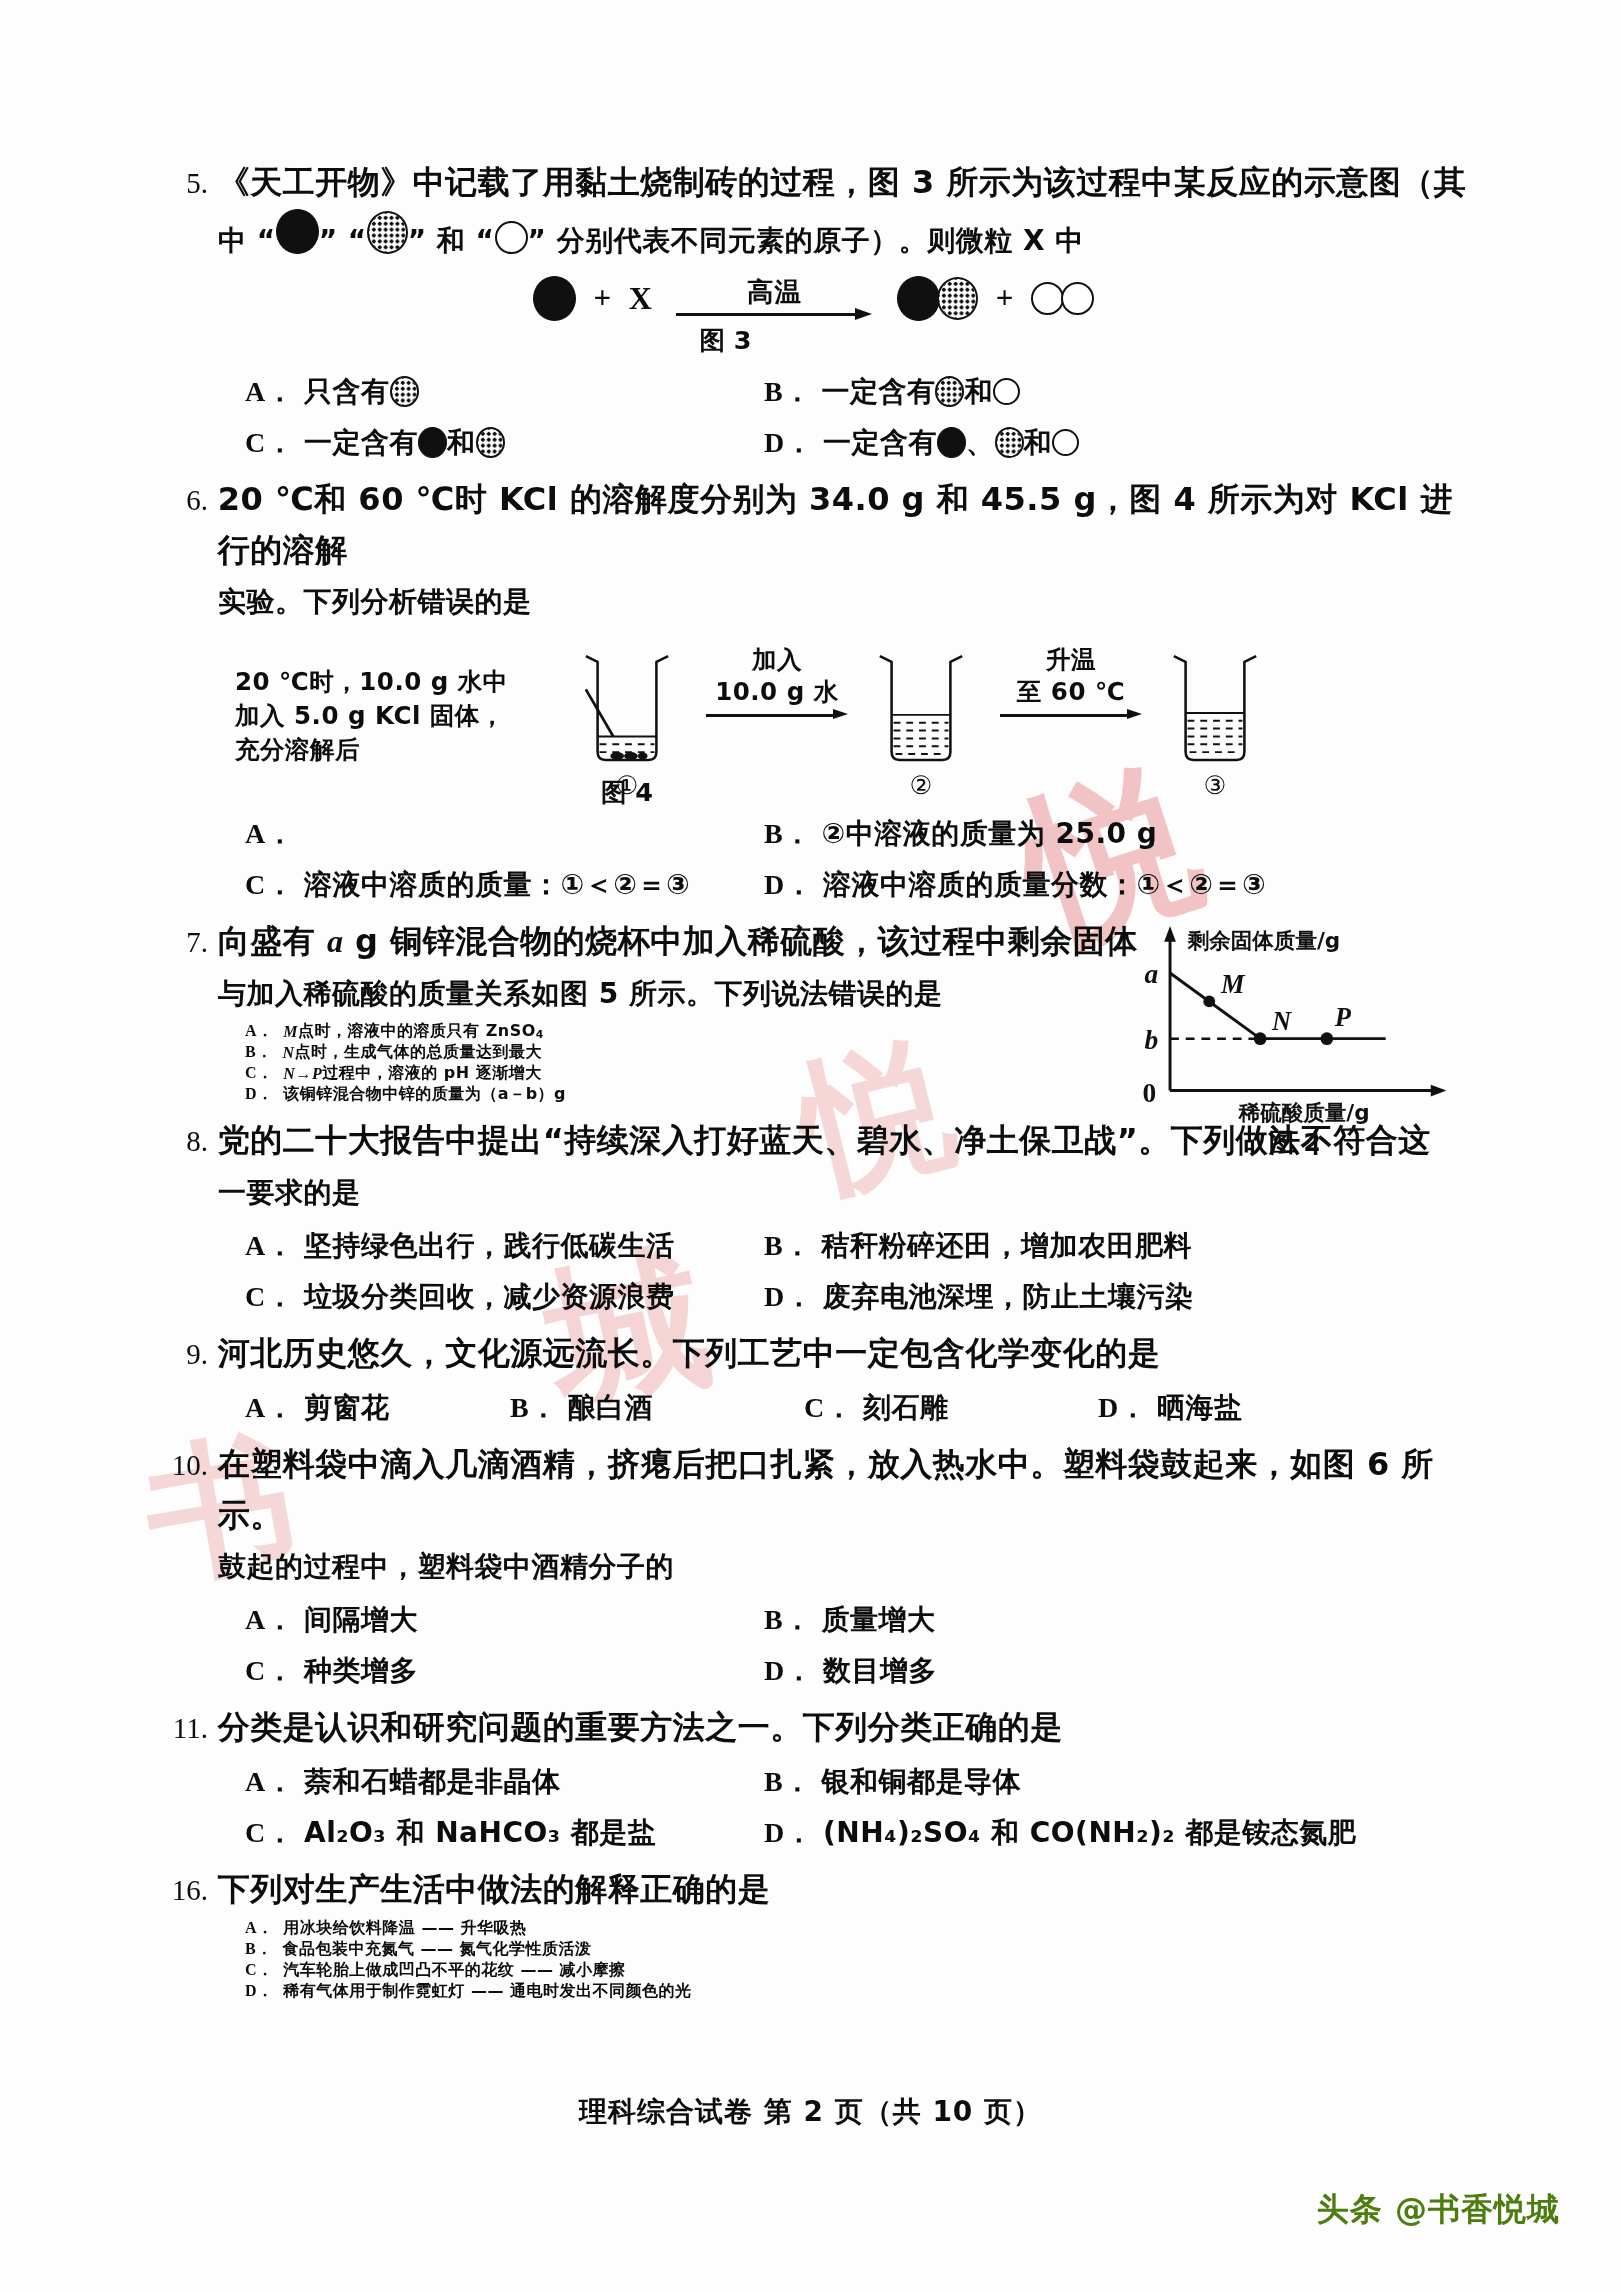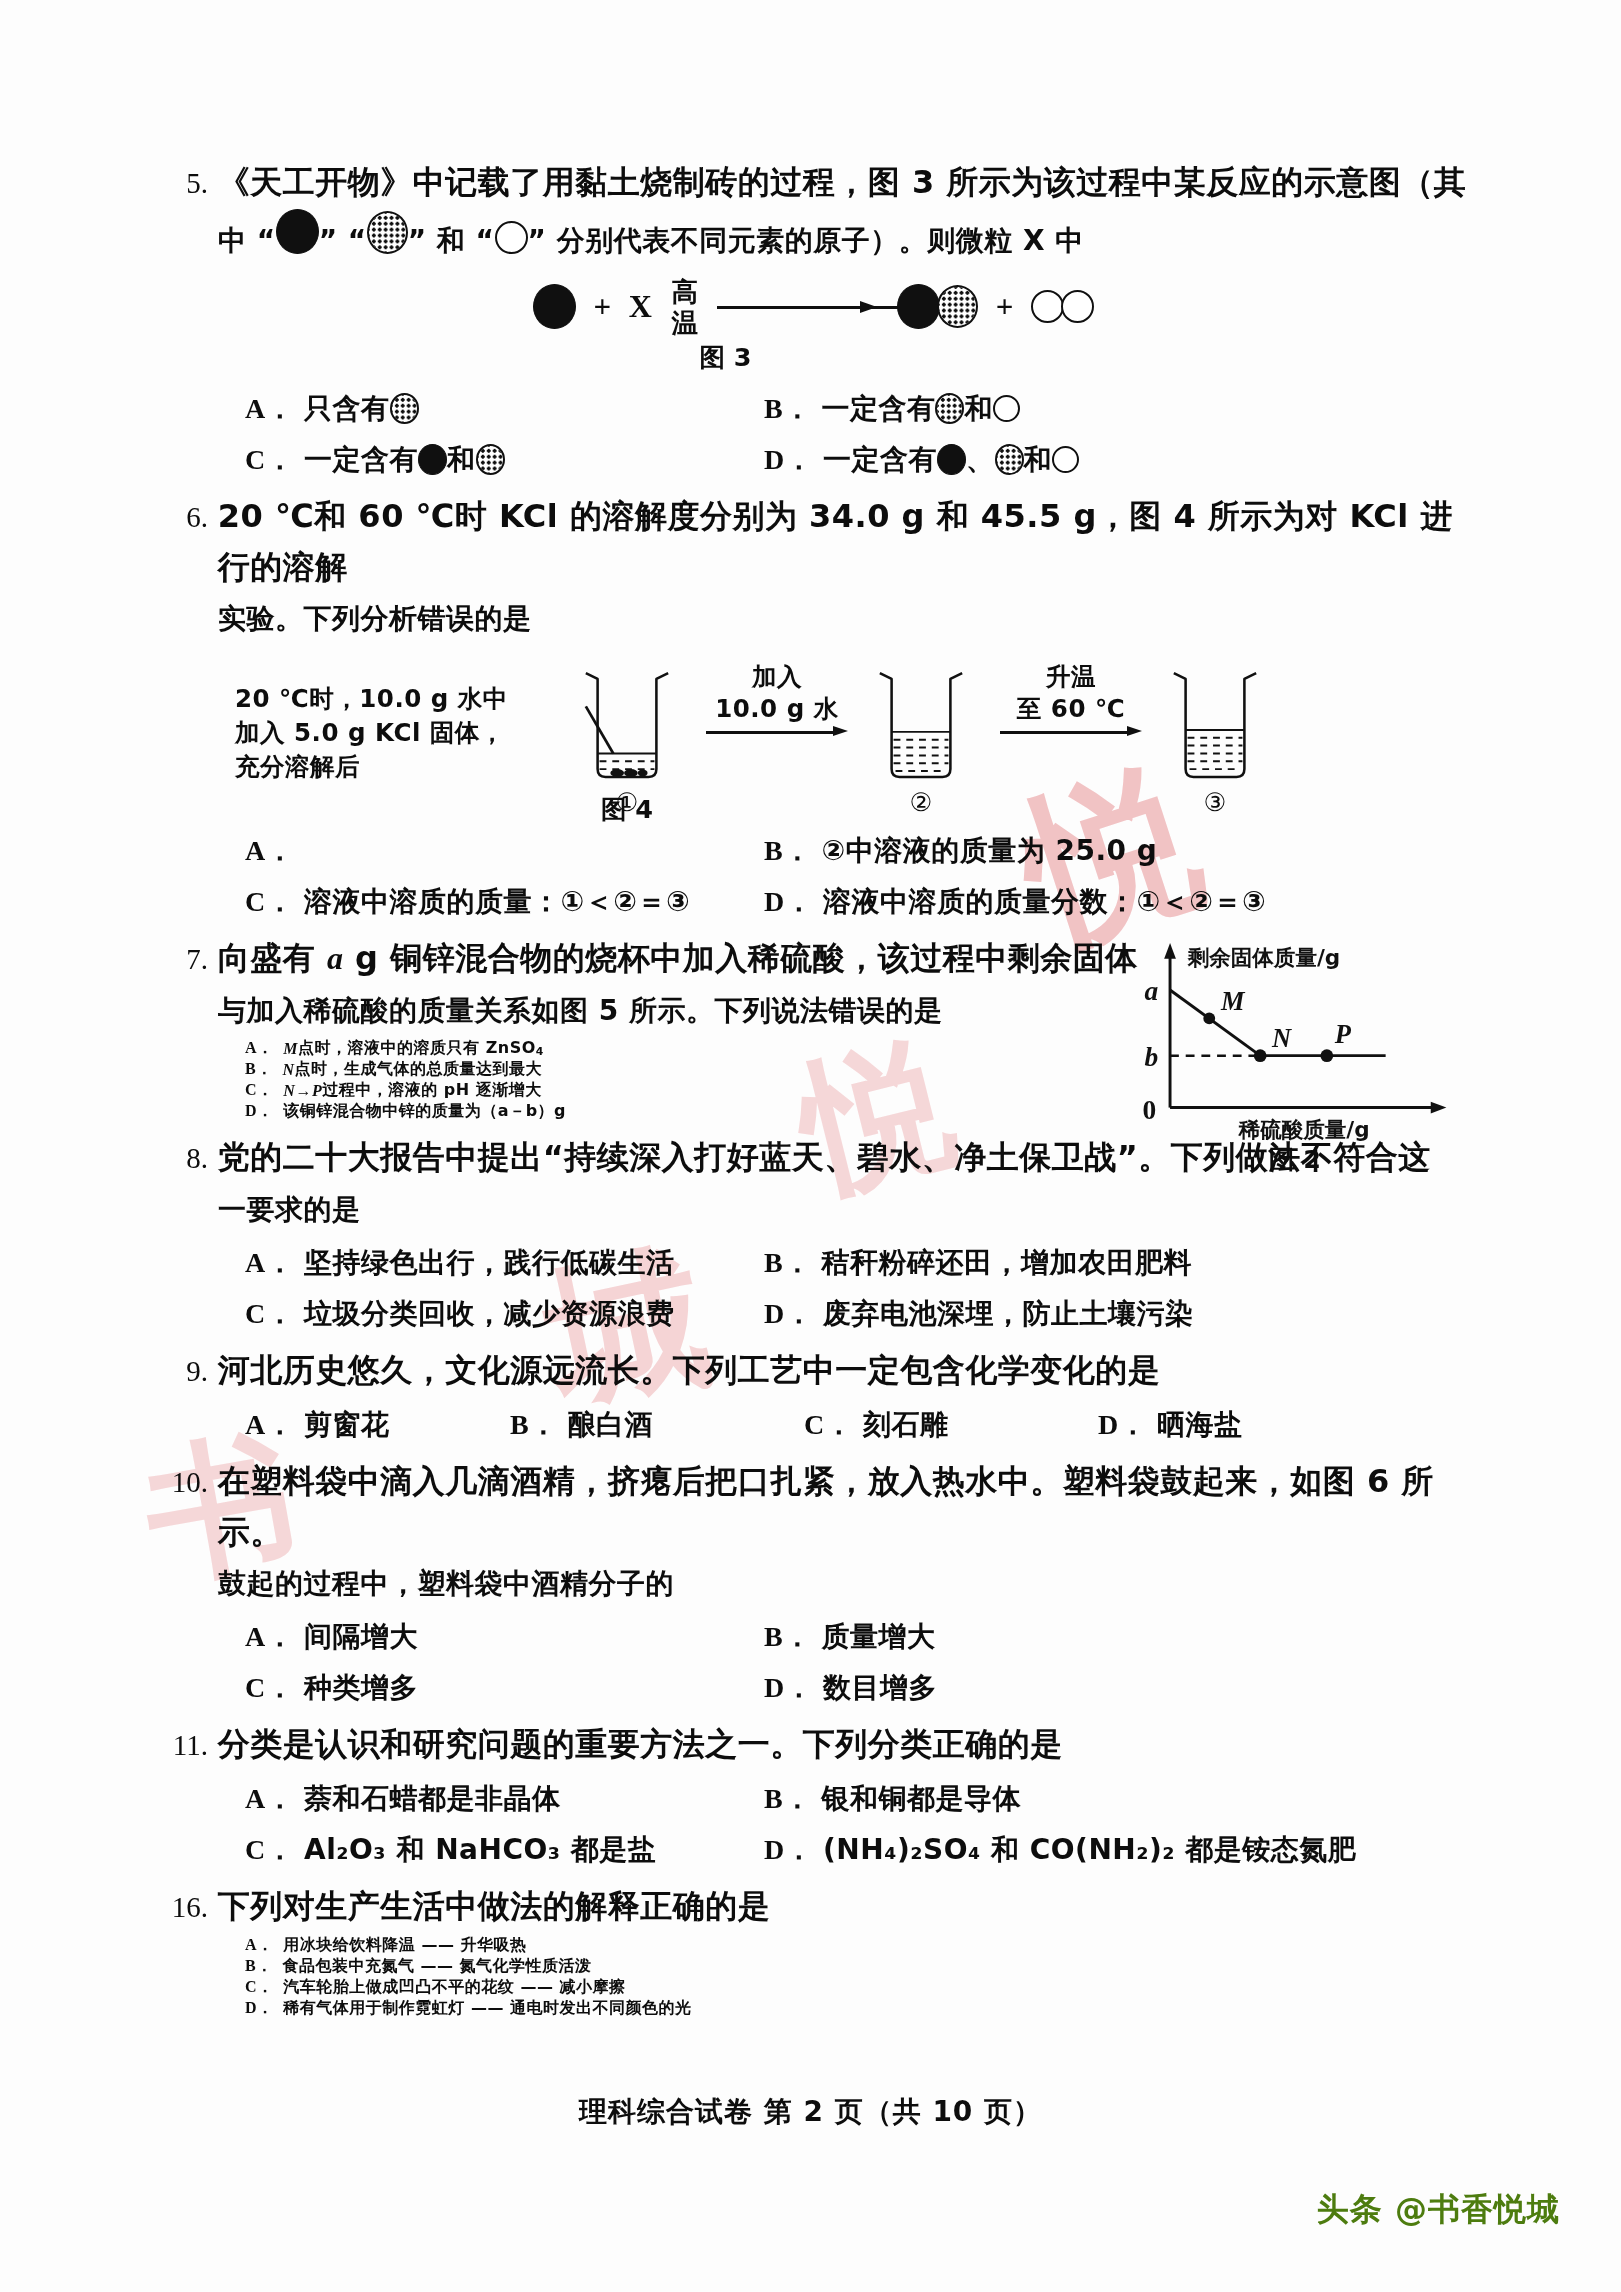--- a/index.html
+++ b/index.html
@@ -141,21 +141,21 @@
     display: flex;
     align-items: center;
     gap: 13.7px;
     font-size: 31px;
     font-family: "Liberation Serif", serif;
   }
   .rxn .plus { font-size: 31px; font-weight: 600; padding: 0 3.9px;}
   .rxn .xvar { font-size: 32px; font-weight: 700; font-family: "Liberation Serif", serif; }
   .arrow-box {
     display: flex;
-    flex-direction: row;
+    flex-direction: column;
     align-items: center;
     width: 206px;
     margin: 0 5.9px;
   }
   .arrow-lbl {
     font-family: "DejaVu Sans", "Liberation Sans", sans-serif;
     font-weight: 600;
     font-size: 26.5px;
     line-height: 31px;
     letter-spacing: 1px;

